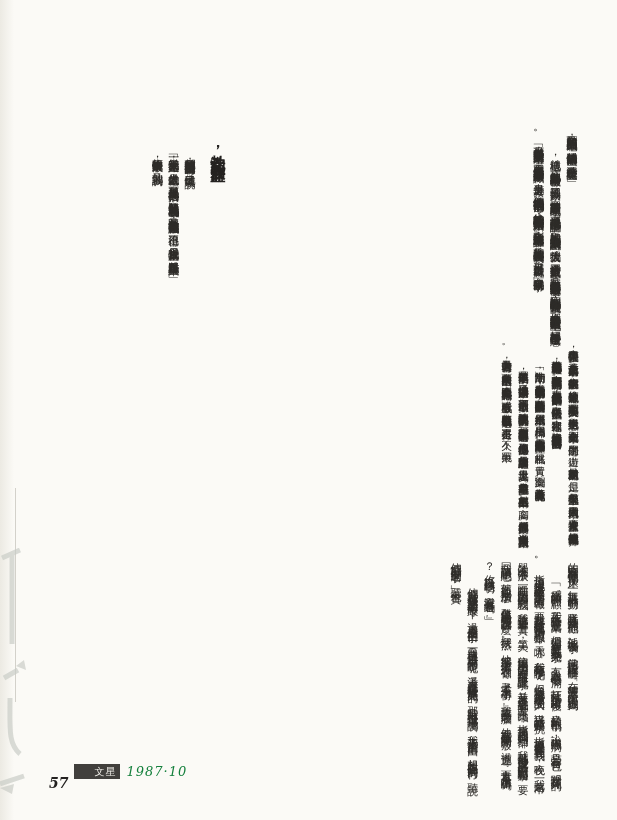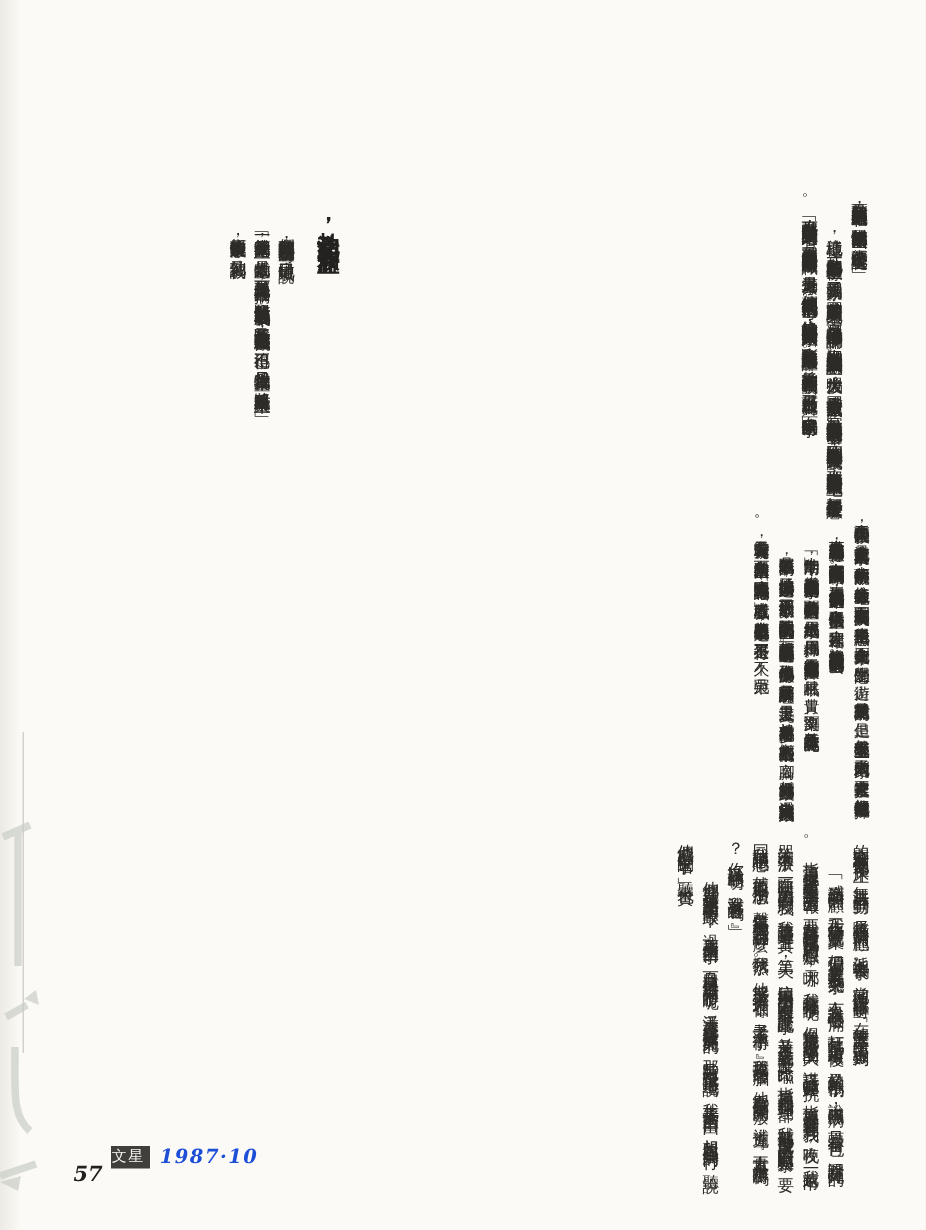--- a/index.html
+++ b/index.html
@@ -79,26 +79,26 @@
   .footer{
     position:absolute;left:49px;top:762px;height:18px;
     display:flex;align-items:center;gap:6px;
   }
   .footer .pageno{
     font-family:"DejaVu Serif","Liberation Serif",serif;
     font-weight:700;font-style:italic;font-size:14px;color:#232120;margin-top:24px;
   }
   .footer .logo-box{
     background:#413f3c;color:#f6f4ee;
-    font-size:10px;line-height:12px;padding:2px 4px 1px 0;
+    font-size:10px;line-height:12px;padding:2px 4px 1px 20px;
     letter-spacing:1px;
   }
   .footer .issue{
     font-family:"DejaVu Serif","Liberation Serif",serif;
-    font-weight:700;font-style:italic;font-size:13px;color:#1d4ed8;
+    font-weight:400;font-style:italic;font-size:13px;color:#15803d;
     letter-spacing:1px;
   }
 </style>
 </head>
 <body>
 
 <div class="page">
 
   <div class="gutter"></div>
   <div class="fold-line"></div>

